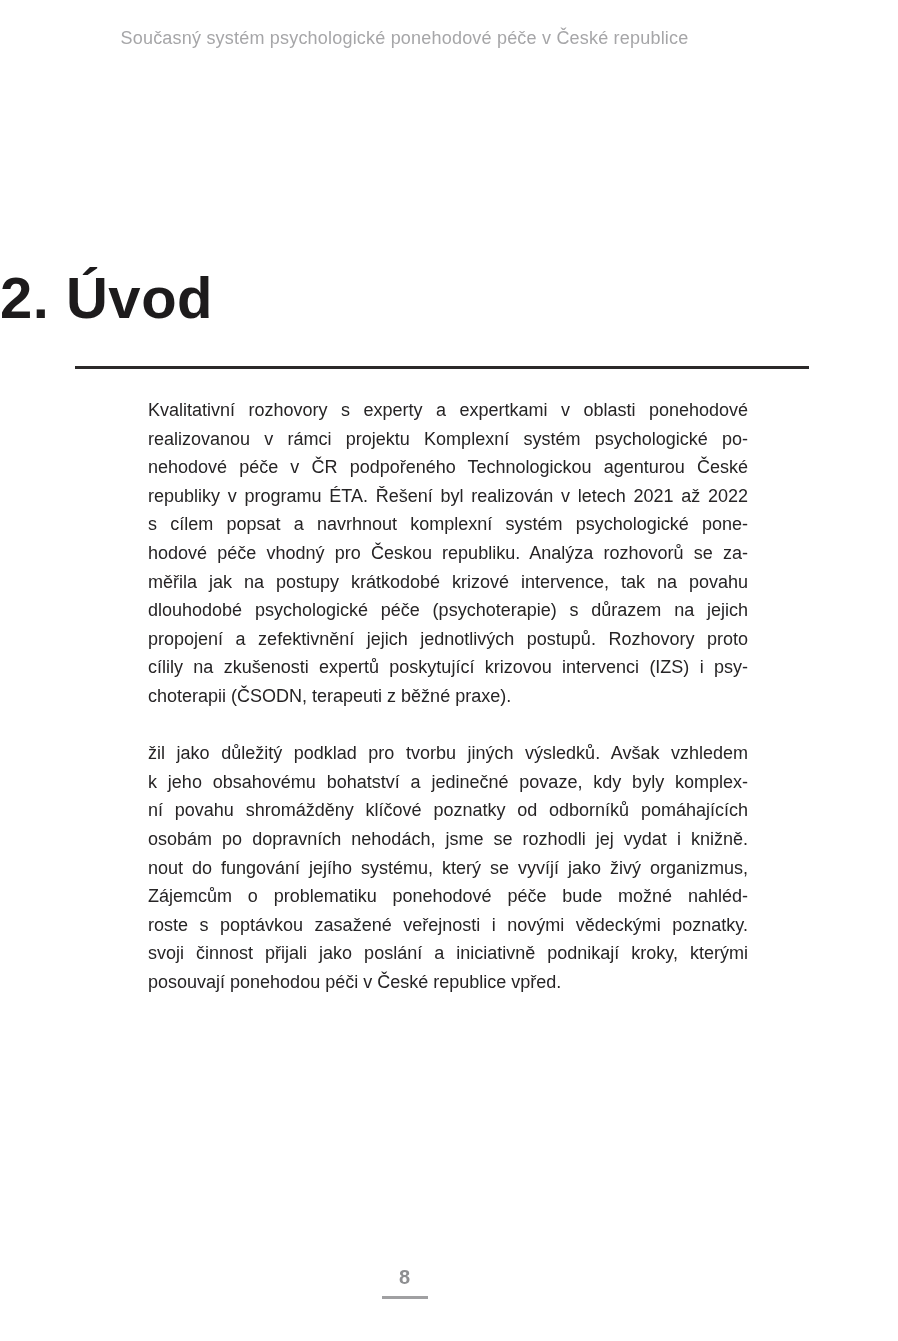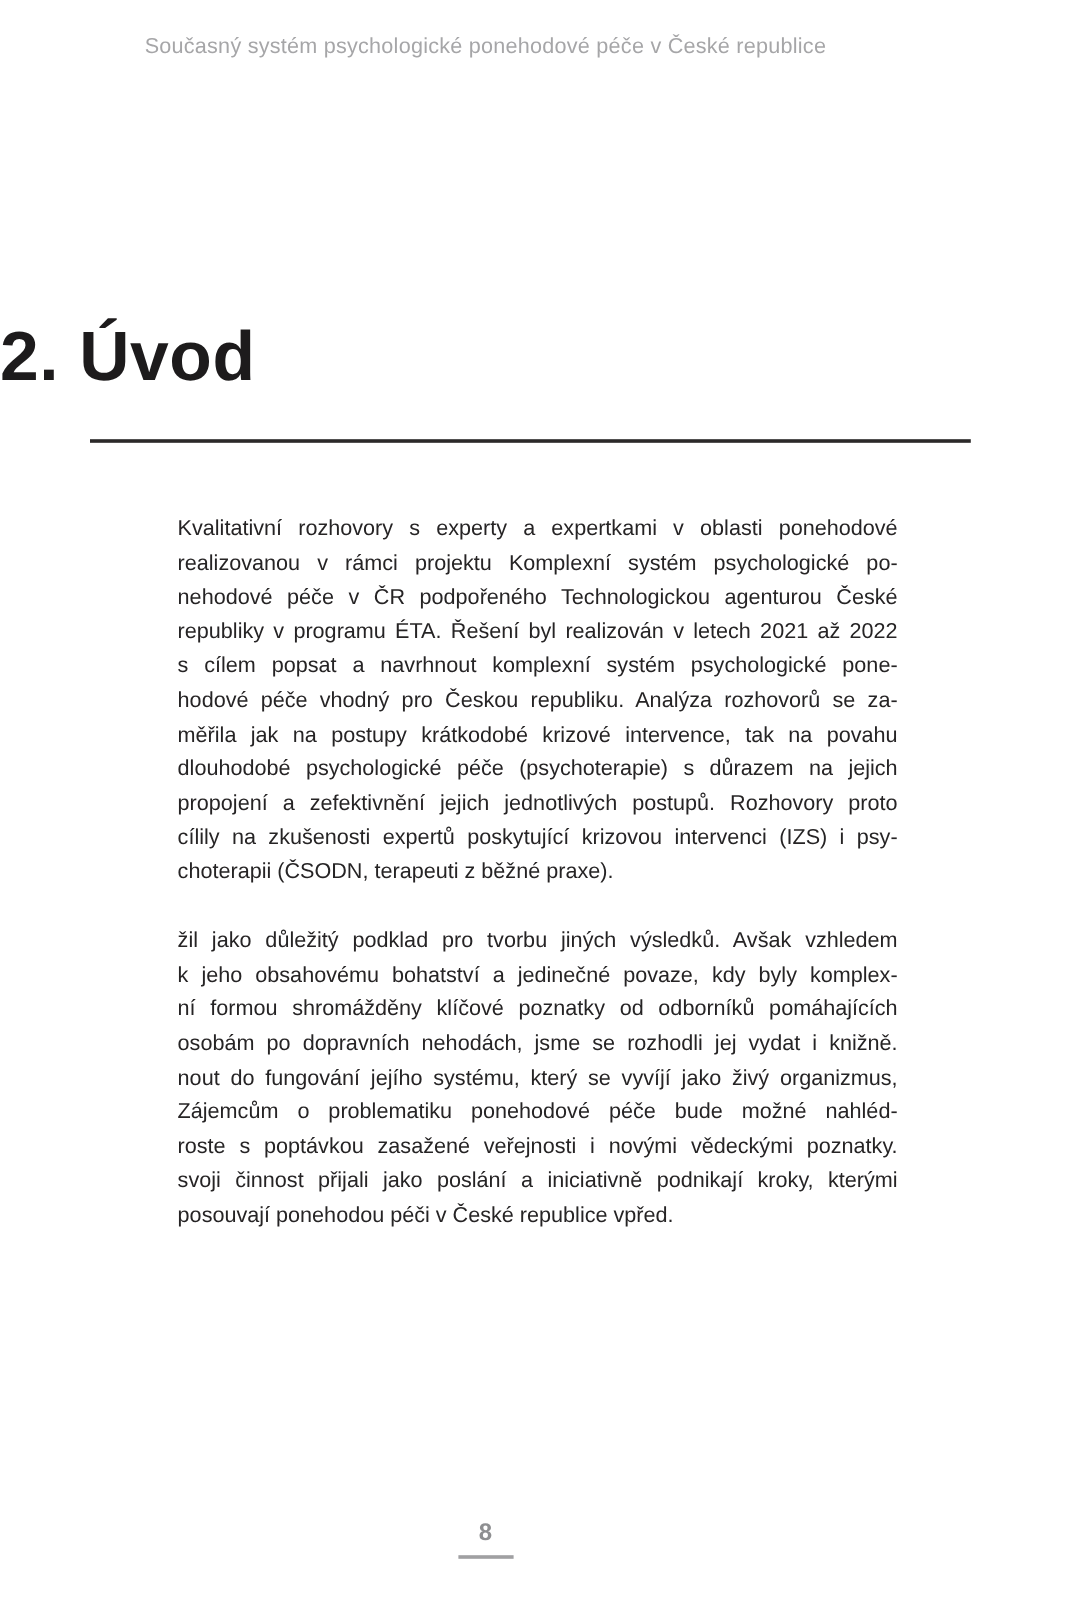--- a/index.html
+++ b/index.html
@@ -41,21 +41,21 @@
   .title-divider {
     position: absolute;
     top: 366px;
     left: 75px;
     width: 748px;
     height: 2.5px;
     background: var(--rule, #2b2929);
   }
   .body-text {
     position: absolute;
-    top: 426px;
+    top: 396px;
     left: 148px;
     width: 600px;
     font-size: 18px;
     line-height: 28.6px;
     color: var(--body-text, #262425);
   }
   .paragraph {
     margin: 0 0 28.6px 0;
   }
   .line {
@@ -107,21 +107,21 @@
         <div class="line">hodové péče vhodný pro Českou republiku. Analýza rozhovorů se za-</div>
         <div class="line">měřila jak na postupy krátkodobé krizové intervence, tak na povahu</div>
         <div class="line">dlouhodobé psychologické péče (psychoterapie) s důrazem na jejich</div>
         <div class="line">propojení a zefektivnění jejich jednotlivých postupů. Rozhovory proto</div>
         <div class="line">cílily na zkušenosti expertů poskytující krizovou intervenci (IZS) i psy-</div>
         <div class="line last">choterapii (ČSODN, terapeuti z běžné praxe).</div>
       </div>
     <div class="paragraph">
         <div class="line">žil jako důležitý podklad pro tvorbu jiných výsledků. Avšak vzhledem</div>
         <div class="line">k jeho obsahovému bohatství a jedinečné povaze, kdy byly komplex-</div>
-        <div class="line">ní formou shromážděny klíčové poznatky od odborníků pomáhajících</div>
+        <div class="line">ní povahu shromážděny klíčové poznatky od odborníků pomáhajících</div>
         <div class="line">osobám po dopravních nehodách, jsme se rozhodli jej vydat i knižně.</div>
         <div class="line">nout do fungování jejího systému, který se vyvíjí jako živý organizmus,</div>
         <div class="line">Zájemcům o problematiku ponehodové péče bude možné nahléd-</div>
         <div class="line">roste s poptávkou zasažené veřejnosti i novými vědeckými poznatky.</div>
         <div class="line">svoji činnost přijali jako poslání a iniciativně podnikají kroky, kterými</div>
         <div class="line last">posouvají ponehodou péči v České republice vpřed.</div>
       </div>
   </div>
 
   <div class="page-footer">

